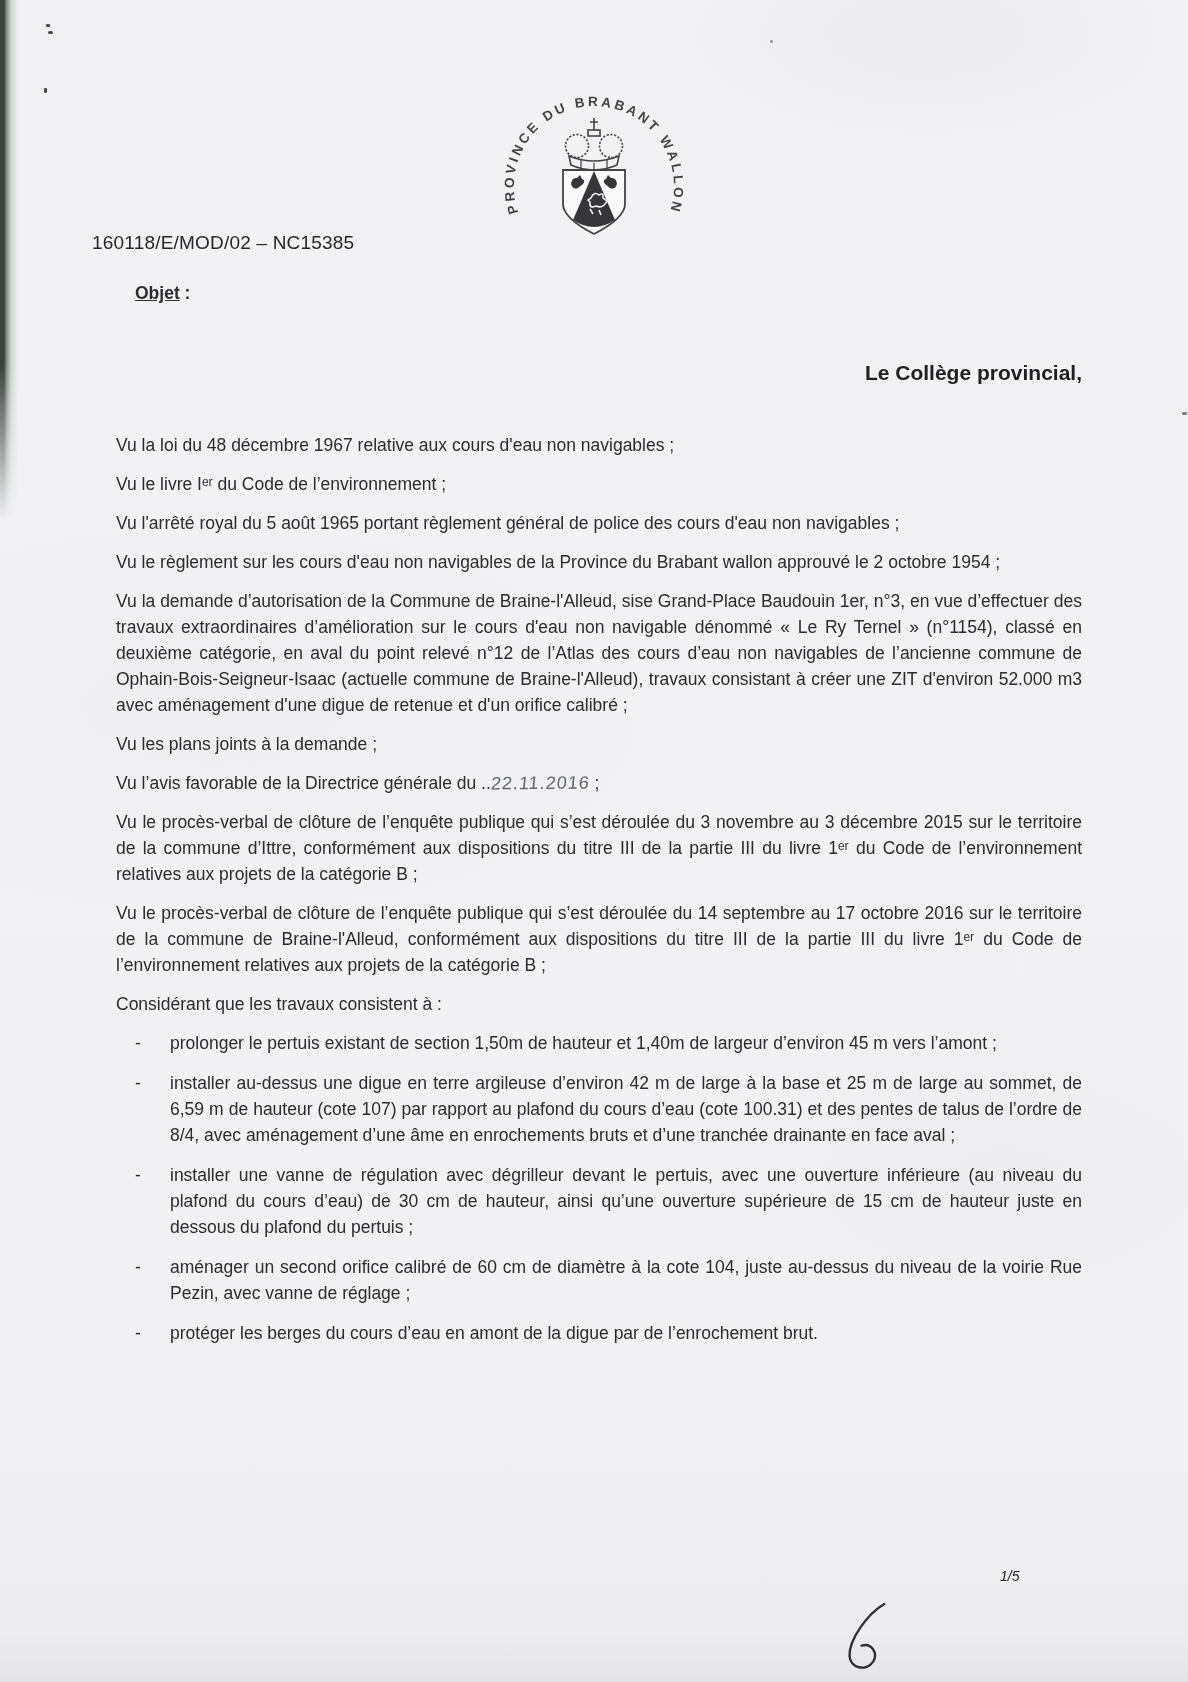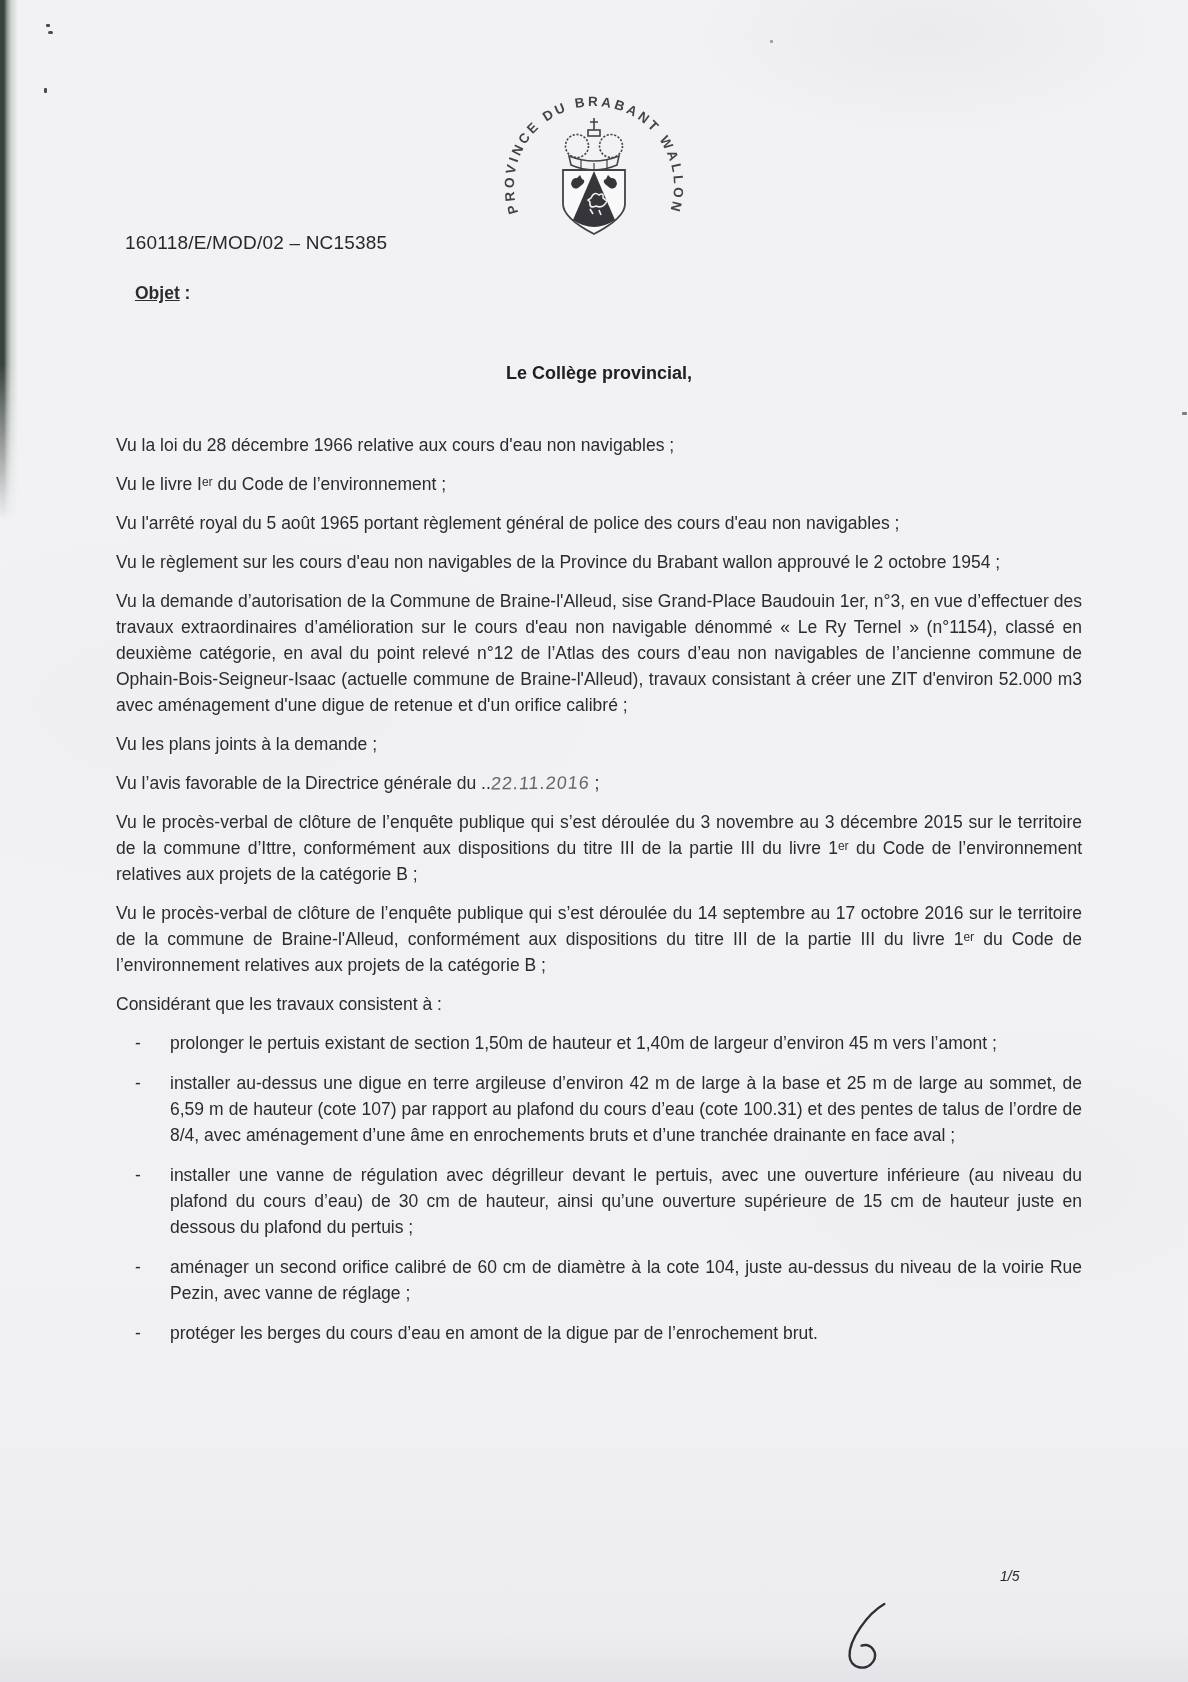--- a/index.html
+++ b/index.html
@@ -20,35 +20,35 @@
   .scan-edge{
     position:absolute;left:0;top:0;width:18px;height:520px;
     background:linear-gradient(to right,#39423e 0px,#39423e 4px,#8d968f 7px,#ccd2cc 11px,rgba(204,210,204,0) 18px);
     -webkit-mask-image:linear-gradient(to bottom,#000 0%,#000 70%,transparent 100%);
     mask-image:linear-gradient(to bottom,#000 0%,#000 70%,transparent 100%);
   }
   .speck{position:absolute;background:#4b4b52;border-radius:1px;}
   .seal{position:absolute;left:487px;top:92px;width:214px;height:154px;}
   .seal svg{display:block;}
   .refline{
-    position:absolute;left:125px;top:232px;
+    position:absolute;left:92px;top:232px;
     font-size:19px;letter-spacing:.2px;color:#27272c;
   }
   .content{
     position:absolute;left:116px;top:280px;width:966px;
     font-size:17.5px;line-height:26px;
   }
   .objet{display:flex;padding-left:19px;margin-bottom:16px;}
   .objet .label{
     flex:0 0 90px;font-weight:bold;
   }
   .objet .label span{text-decoration:underline;}
   .objet .body{flex:1;text-align:justify;}
   .heading{
-    text-align:center;font-weight:bold;font-size:18px;
+    text-align:right;font-weight:bold;font-size:21px;
     margin:54px 0 46px 0;color:#202024;
   }
   .para{margin:0 0 13px 0;text-align:justify;}
   .hand-date{
     display:inline-block;color:#63666c;font-size:18px;letter-spacing:1px;
     transform:skewX(-6deg) rotate(-0.5deg);
   }
   .works{margin-top:2px;}
   .work-item{position:relative;padding-left:54px;margin:0 0 14px 0;text-align:justify;}
   .work-item .marker{position:absolute;left:19px;top:0;}
@@ -103,21 +103,21 @@
   <div class="refline">160118/E/MOD/02 – NC15385</div>
 
   <div class="content">
 
     <div class="objet">
       <div class="label"><span>Objet</span><b> :</b></div>
     </div>
 
     <div class="heading">Le Collège provincial,</div>
 
-    <p class="para">Vu la loi du 28 décembre 1966 relative aux cours d'eau non navigables ;</p>
+    <p class="para">Vu la loi du 48 décembre 1967 relative aux cours d'eau non navigables ;</p>
     <p class="para">Vu le livre Iᵉʳ du Code de l’environnement ;</p>
     <p class="para">Vu l'arrêté royal du 5 août 1965 portant règlement général de police des cours d'eau non navigables ;</p>
     <p class="para">Vu le règlement sur les cours d'eau non navigables de la Province du Brabant wallon approuvé le 2 octobre 1954 ;</p>
     <p class="para">Vu la demande d’autorisation de la Commune de Braine-l'Alleud, sise Grand-Place Baudouin 1er, n°3, en vue d’effectuer des travaux extraordinaires d’amélioration sur le cours d'eau non navigable dénommé « Le Ry Ternel » (n°1154), classé en deuxième catégorie, en aval du point relevé n°12 de l’Atlas des cours d’eau non navigables de l’ancienne commune de Ophain-Bois-Seigneur-Isaac (actuelle commune de Braine-l'Alleud), travaux consistant à créer une ZIT d'environ 52.000 m3 avec aménagement d'une digue de retenue et d'un orifice calibré ;</p>
     <p class="para">Vu les plans joints à la demande ;</p>
 
     <p class="para"><span>Vu l’avis favorable de la Directrice générale du ..</span><span class="hand-date">22.11.2016</span><span> ;</span></p>
 
     <p class="para">Vu le procès-verbal de clôture de l’enquête publique qui s’est déroulée du 3 novembre au 3 décembre 2015 sur le territoire de la commune d’Ittre, conformément aux dispositions du titre III de la partie III du livre 1ᵉʳ du Code de l’environnement relatives aux projets de la catégorie B ;</p>
     <p class="para">Vu le procès-verbal de clôture de l’enquête publique qui s’est déroulée du 14 septembre au 17 octobre 2016 sur le territoire de la commune de Braine-l'Alleud, conformément aux dispositions du titre III de la partie III du livre 1ᵉʳ du Code de l’environnement relatives aux projets de la catégorie B ;</p>

